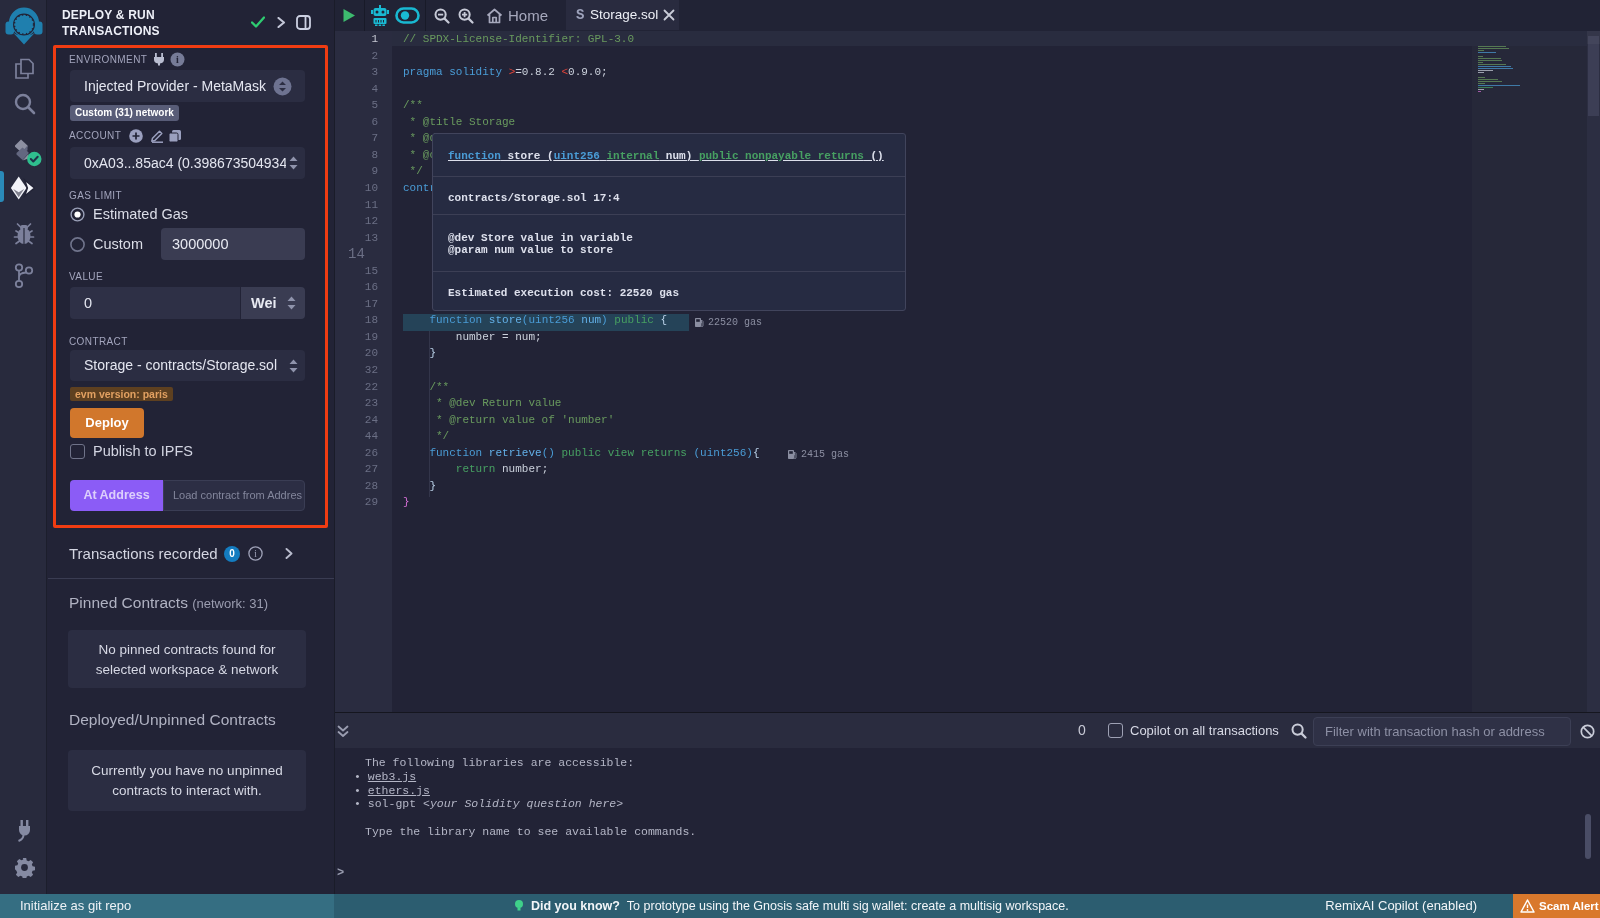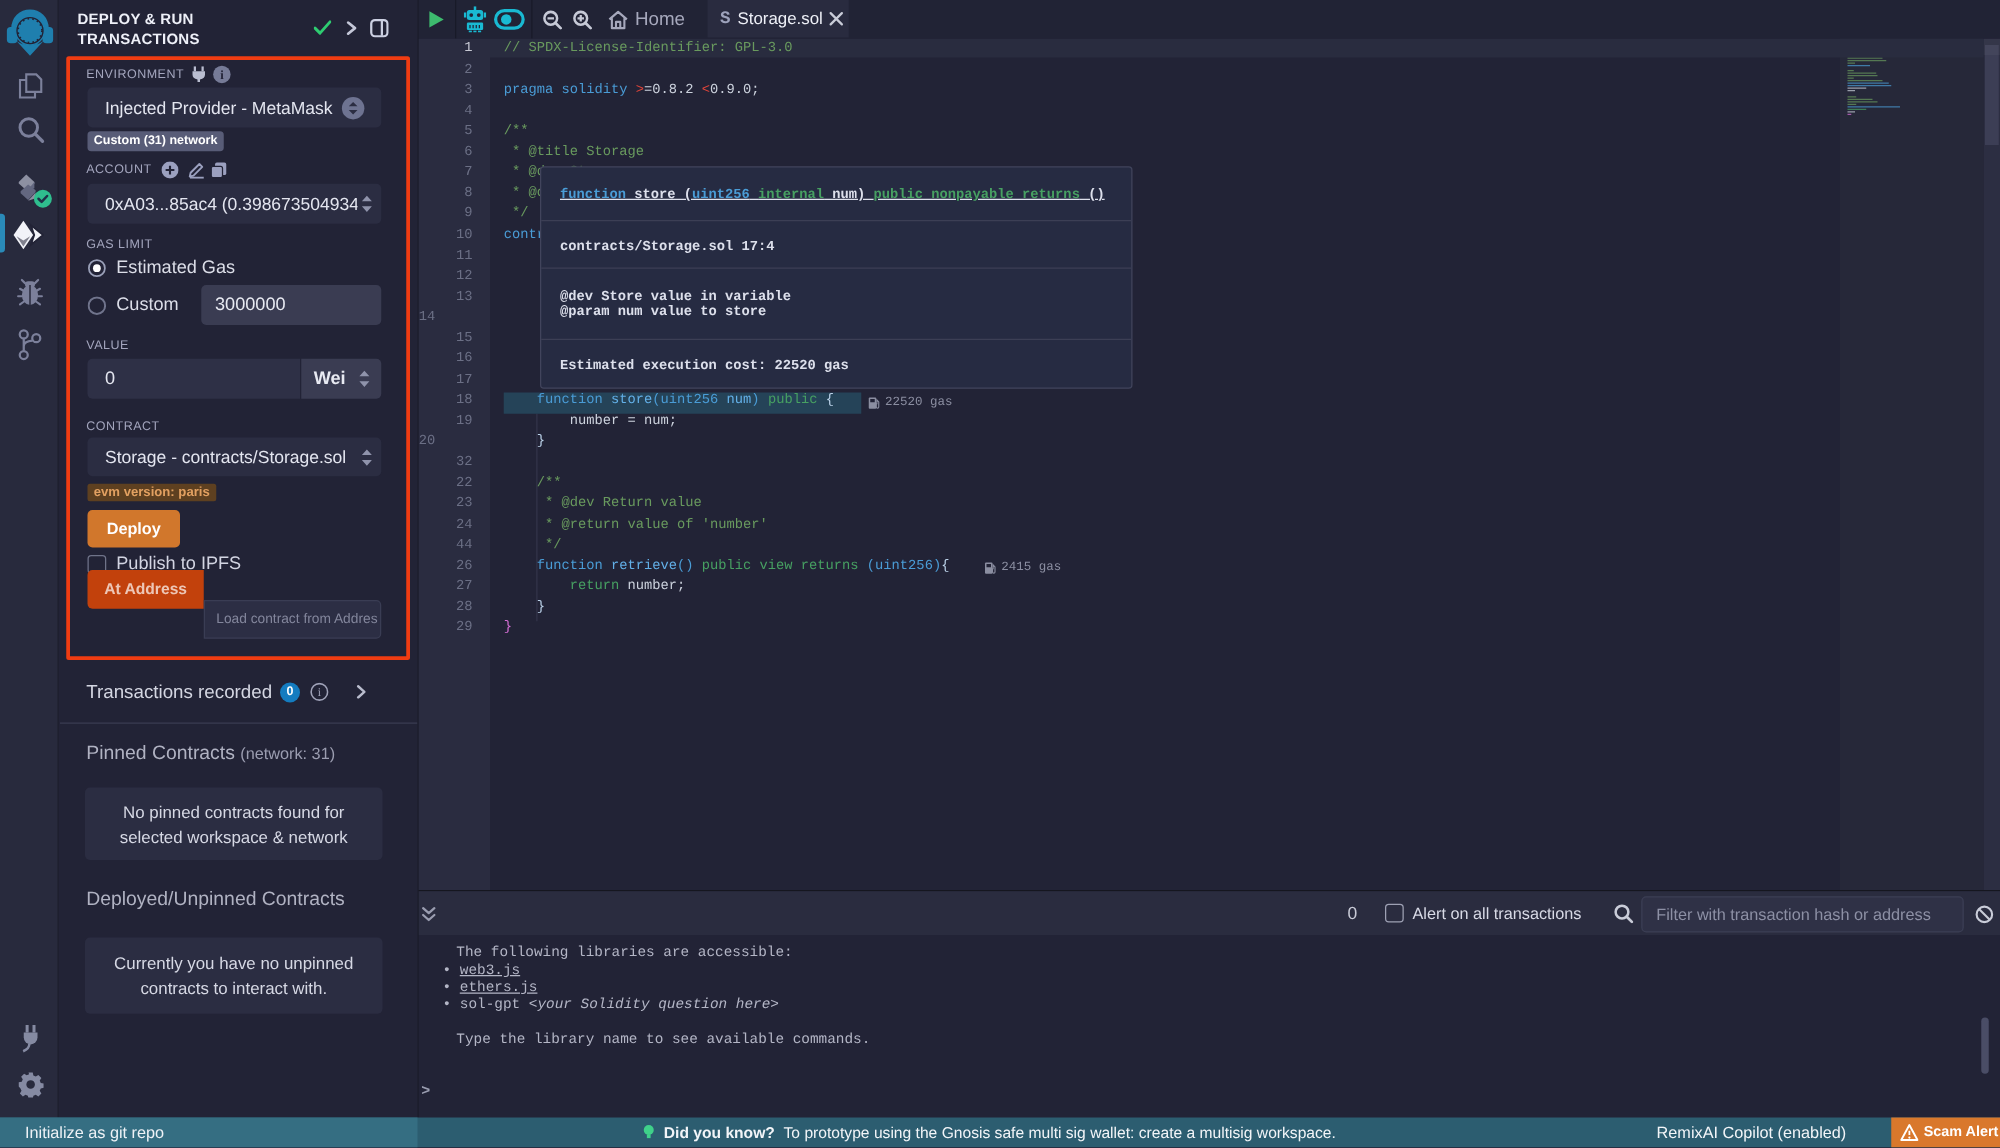--- a/index.html
+++ b/index.html
@@ -186,21 +186,21 @@
     <path d="M1.5 6 l4-4.5 4 4.5 Z M1.5 10 l4 4.5 4-4.5 Z" fill="#8f93ab"></path>
   </svg>
 
 <div class="abs" style="left:70px;top:387px;height:14px;background:#5e4020;border-radius:2px;padding:0 5px;font-size:10.5px;font-weight:bold;color:#e2a061;line-height:14px;">evm version: paris</div>
 
 <div class="abs" style="left:70px;top:408px;width:74px;height:30px;background:#d1772c;border-radius:4px;text-align:center;line-height:30px;font-size:13px;font-weight:bold;color:#fff;">Deploy</div>
 
 <div class="abs" style="left:70px;top:444px;width:15px;height:15px;border:1.5px solid #6f7389;border-radius:3px;"></div>
 <div class="abs" style="left:93px;top:444px;height:15px;line-height:15px;font-size:14.5px;color:#d3d5e2;">Publish to IPFS</div>
 
-<div class="abs" style="left:70px;top:456px;width:93px;height:31px;background:#c2410c;border-radius:4px 0 0 4px;text-align:center;line-height:31px;font-size:12.5px;font-weight:bold;color:rgba(255,255,255,.7);">At Address</div>
+<div class="abs" style="left:70px;top:480px;width:93px;height:31px;background:#8b5cf6;border-radius:4px 0 0 4px;text-align:center;line-height:31px;font-size:12.5px;font-weight:bold;color:rgba(255,255,255,.7);">At Address</div>
 <div class="abs" style="left:163px;top:480px;width:142px;height:31px;background:#2c2e44;border:1px solid #3a3d54;border-radius:0 4px 4px 0;line-height:29px;font-size:11px;color:#83869c;padding-left:9px;white-space:nowrap;overflow:hidden;">Load contract from Addres</div>
 
 <div class="abs" style="left:69px;top:545px;font-size:15px;color:#d4d6e2;">Transactions recorded</div>
 <div class="abs" style="left:224px;top:546px;width:16px;height:16px;background:#147cc0;border-radius:50%;text-align:center;line-height:16px;font-size:10px;font-weight:bold;color:#fff;">0</div>
 <svg class="abs" style="left:248px;top:546px;" width="15" height="15" viewBox="0 0 15 15">
     <circle cx="7.5" cy="7.5" r="6.6" fill="none" stroke="#9fa2b8" stroke-width="1.3"></circle>
     <text x="7.5" y="11" font-size="9.5" font-family="Liberation Serif" fill="#9fa2b8" text-anchor="middle">i</text>
   </svg>
 <svg class="abs" style="left:285px;top:548px;" width="8" height="11" viewBox="0 0 8 11">
     <path d="M1.5 1 L6.5 5.5 L1.5 10" fill="none" stroke="#b9bccd" stroke-width="1.9" stroke-linecap="round" stroke-linejoin="round"></path>
@@ -317,27 +317,27 @@
 <div class="abs mono" style="left:335px;top:80.7px;width:43px;height:17px;line-height:17px;font-size:11px;text-align:right;color:#6b6f85;">4</div>
 <div class="abs mono" style="left:335px;top:97.2px;width:43px;height:17px;line-height:17px;font-size:11px;text-align:right;color:#6b6f85;">5</div>
 <div class="abs mono" style="left:335px;top:113.8px;width:43px;height:17px;line-height:17px;font-size:11px;text-align:right;color:#6b6f85;">6</div>
 <div class="abs mono" style="left:335px;top:130.3px;width:43px;height:17px;line-height:17px;font-size:11px;text-align:right;color:#6b6f85;">7</div>
 <div class="abs mono" style="left:335px;top:146.9px;width:43px;height:17px;line-height:17px;font-size:11px;text-align:right;color:#6b6f85;">8</div>
 <div class="abs mono" style="left:335px;top:163.4px;width:43px;height:17px;line-height:17px;font-size:11px;text-align:right;color:#6b6f85;">9</div>
 <div class="abs mono" style="left:335px;top:180.0px;width:43px;height:17px;line-height:17px;font-size:11px;text-align:right;color:#6b6f85;">10</div>
 <div class="abs mono" style="left:335px;top:196.5px;width:43px;height:17px;line-height:17px;font-size:11px;text-align:right;color:#6b6f85;">11</div>
 <div class="abs mono" style="left:335px;top:213.1px;width:43px;height:17px;line-height:17px;font-size:11px;text-align:right;color:#6b6f85;">12</div>
 <div class="abs mono" style="left:335px;top:229.6px;width:43px;height:17px;line-height:17px;font-size:11px;text-align:right;color:#6b6f85;">13</div>
-<div class="abs mono" style="left:335px;top:246.2px;width:43px;height:17px;line-height:17px;font-size:11px;text-align:left;color:#6b6f85;">14</div>
+<div class="abs mono" style="left:335px;top:246.2px;width:43px;height:17px;line-height:17px;font-size:14px;text-align:center;color:#6b6f85;">14</div>
 <div class="abs mono" style="left:335px;top:262.7px;width:43px;height:17px;line-height:17px;font-size:11px;text-align:right;color:#6b6f85;">15</div>
 <div class="abs mono" style="left:335px;top:279.3px;width:43px;height:17px;line-height:17px;font-size:11px;text-align:right;color:#6b6f85;">16</div>
 <div class="abs mono" style="left:335px;top:295.8px;width:43px;height:17px;line-height:17px;font-size:11px;text-align:right;color:#6b6f85;">17</div>
 <div class="abs mono" style="left:335px;top:312.4px;width:43px;height:17px;line-height:17px;font-size:11px;text-align:right;color:#6b6f85;">18</div>
 <div class="abs mono" style="left:335px;top:328.9px;width:43px;height:17px;line-height:17px;font-size:11px;text-align:right;color:#6b6f85;">19</div>
-<div class="abs mono" style="left:335px;top:345.4px;width:43px;height:17px;line-height:17px;font-size:11px;color:#6b6f85;">20</div>
+<div class="abs mono" style="left:335px;top:345.4px;width:43px;height:17px;line-height:17px;font-size:11px;text-align:right;color:#6b6f85;">20</div>
 <div class="abs mono" style="left:335px;top:362.0px;width:43px;height:17px;line-height:17px;font-size:11px;text-align:right;color:#6b6f85;">32</div>
 <div class="abs mono" style="left:335px;top:378.6px;width:43px;height:17px;line-height:17px;font-size:11px;text-align:right;color:#6b6f85;">22</div>
 <div class="abs mono" style="left:335px;top:395.1px;width:43px;height:17px;line-height:17px;font-size:11px;text-align:right;color:#6b6f85;">23</div>
 <div class="abs mono" style="left:335px;top:411.7px;width:43px;height:17px;line-height:17px;font-size:11px;text-align:right;color:#6b6f85;">24</div>
 <div class="abs mono" style="left:335px;top:428.2px;width:43px;height:17px;line-height:17px;font-size:11px;text-align:right;color:#6b6f85;">44</div>
 <div class="abs mono" style="left:335px;top:444.8px;width:43px;height:17px;line-height:17px;font-size:11px;text-align:right;color:#6b6f85;">26</div>
 <div class="abs mono" style="left:335px;top:461.3px;width:43px;height:17px;line-height:17px;font-size:11px;text-align:right;color:#6b6f85;">27</div>
 <div class="abs mono" style="left:335px;top:477.9px;width:43px;height:17px;line-height:17px;font-size:11px;text-align:right;color:#6b6f85;">28</div>
 <div class="abs mono" style="left:335px;top:494.4px;width:43px;height:17px;line-height:17px;font-size:11px;text-align:right;color:#6b6f85;">29</div>
 
@@ -371,21 +371,21 @@
 @param num value to store</div>
 <div class="abs mono" style="left:448px;top:287px;font-size:11px;font-weight:bold;color:#dde0ec;white-space:pre;">Estimated execution cost: 22520 gas</div>
 
 <div class="abs" style="left:335px;top:712px;width:1265px;height:1px;background:#15161f;"></div>
 <div class="abs" id="termbar" style="left:335px;top:713px;width:1265px;height:35px;background:#2a2c3f;"></div>
 <svg class="abs" style="left:337px;top:725px;" width="12" height="13" viewBox="0 0 12 13">
     <path d="M1.5 1.5 L6 5.5 L10.5 1.5 M1.5 7 L6 11 L10.5 7" fill="none" stroke="#9a9db0" stroke-width="1.8" stroke-linecap="round" stroke-linejoin="round"></path>
   </svg>
 <div class="abs" style="left:1078px;top:713px;height:35px;line-height:35px;font-size:14px;color:#c8cad6;">0</div>
 <div class="abs" style="left:1108px;top:723px;width:15px;height:15px;border:1.5px solid #9ea1b4;border-radius:3px;"></div>
-<div class="abs" style="left:1130px;top:713px;height:35px;line-height:35px;font-size:13px;color:#d8dae6;">Alert on all transactions</div>
+<div class="abs" style="left:1130px;top:713px;height:35px;line-height:35px;font-size:13px;color:#d8dae6;">Copilot on all transactions</div>
 <svg class="abs" style="left:1291px;top:723px;" width="16" height="16" viewBox="0 0 16 16">
     <circle cx="6.6" cy="6.6" r="5.1" fill="none" stroke="#c9ccd8" stroke-width="2"></circle>
     <line x1="10.6" y1="10.6" x2="14.5" y2="14.5" stroke="#c9ccd8" stroke-width="2.2" stroke-linecap="round"></line>
   </svg>
 <div class="abs" style="left:1313px;top:717px;width:258px;height:29px;background:#2f3146;border:1px solid #3c3f55;border-radius:4px;line-height:27px;font-size:13px;color:#8d90a5;padding-left:11px;">Filter with transaction hash or address</div>
 <svg class="abs" style="left:1580px;top:724px;" width="15" height="15" viewBox="0 0 15 15">
     <circle cx="7.5" cy="7.5" r="6.2" fill="none" stroke="#c9ccd8" stroke-width="1.7"></circle>
     <line x1="3.2" y1="3.2" x2="11.8" y2="11.8" stroke="#c9ccd8" stroke-width="1.7"></line>
   </svg>
 

